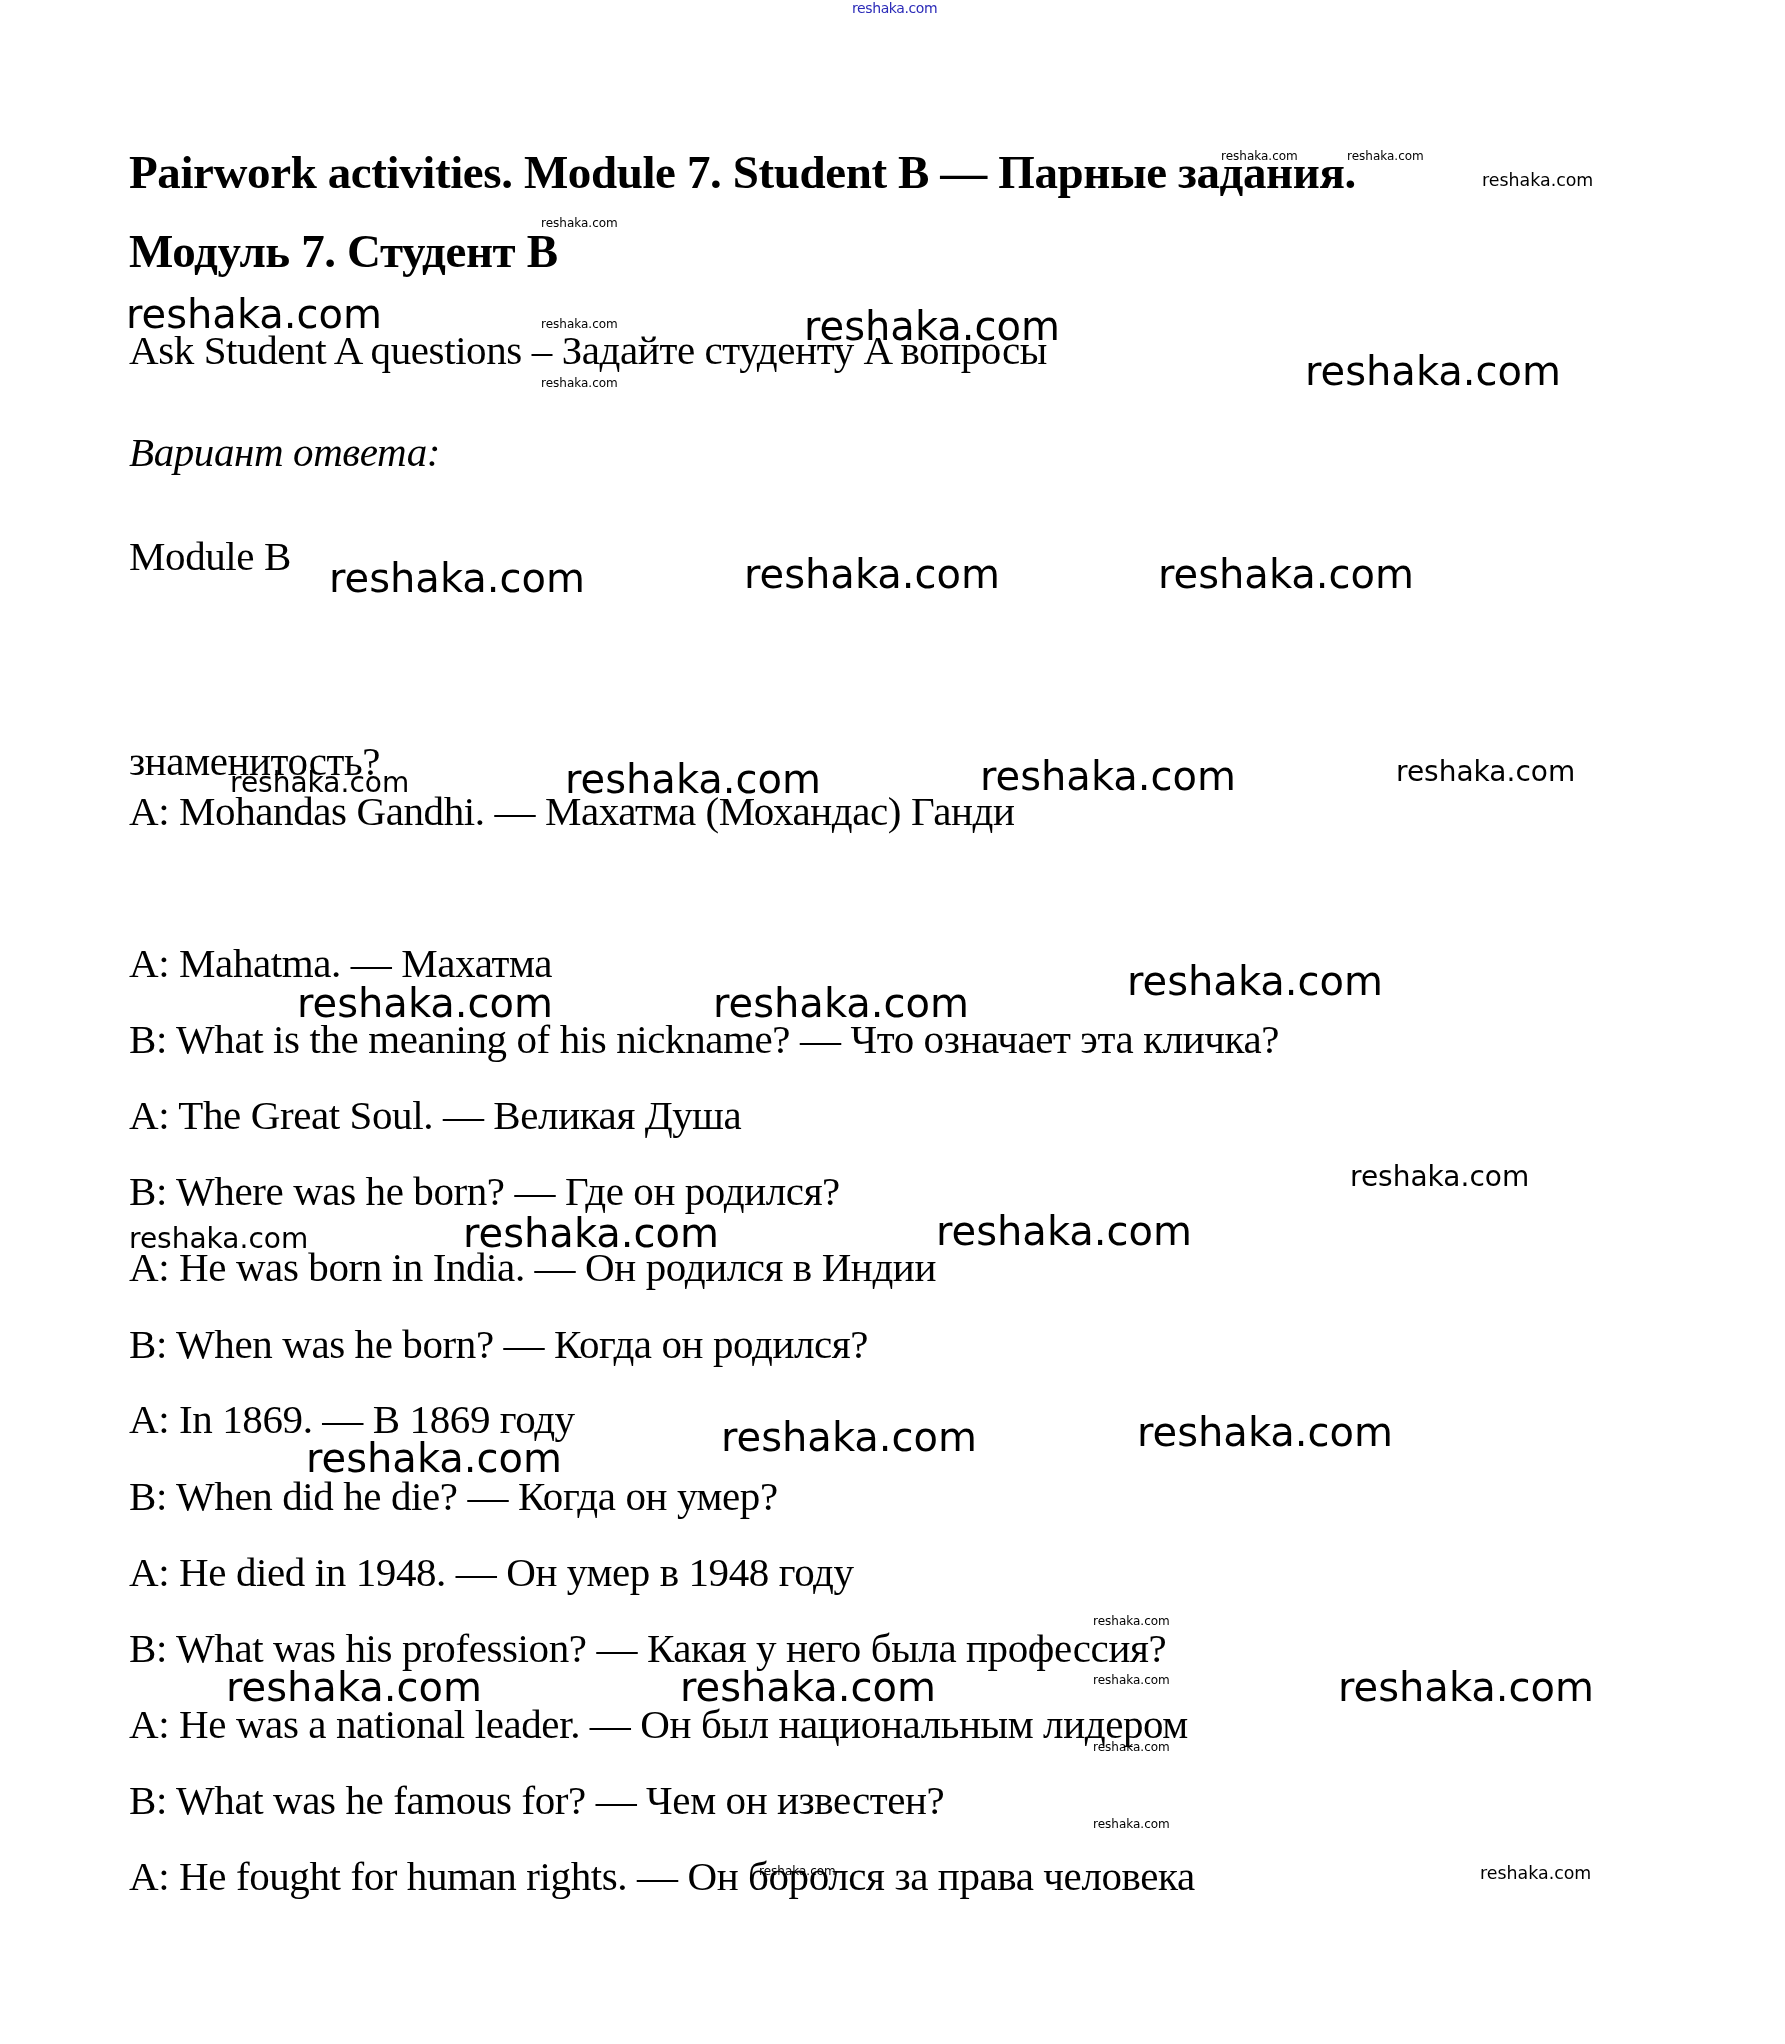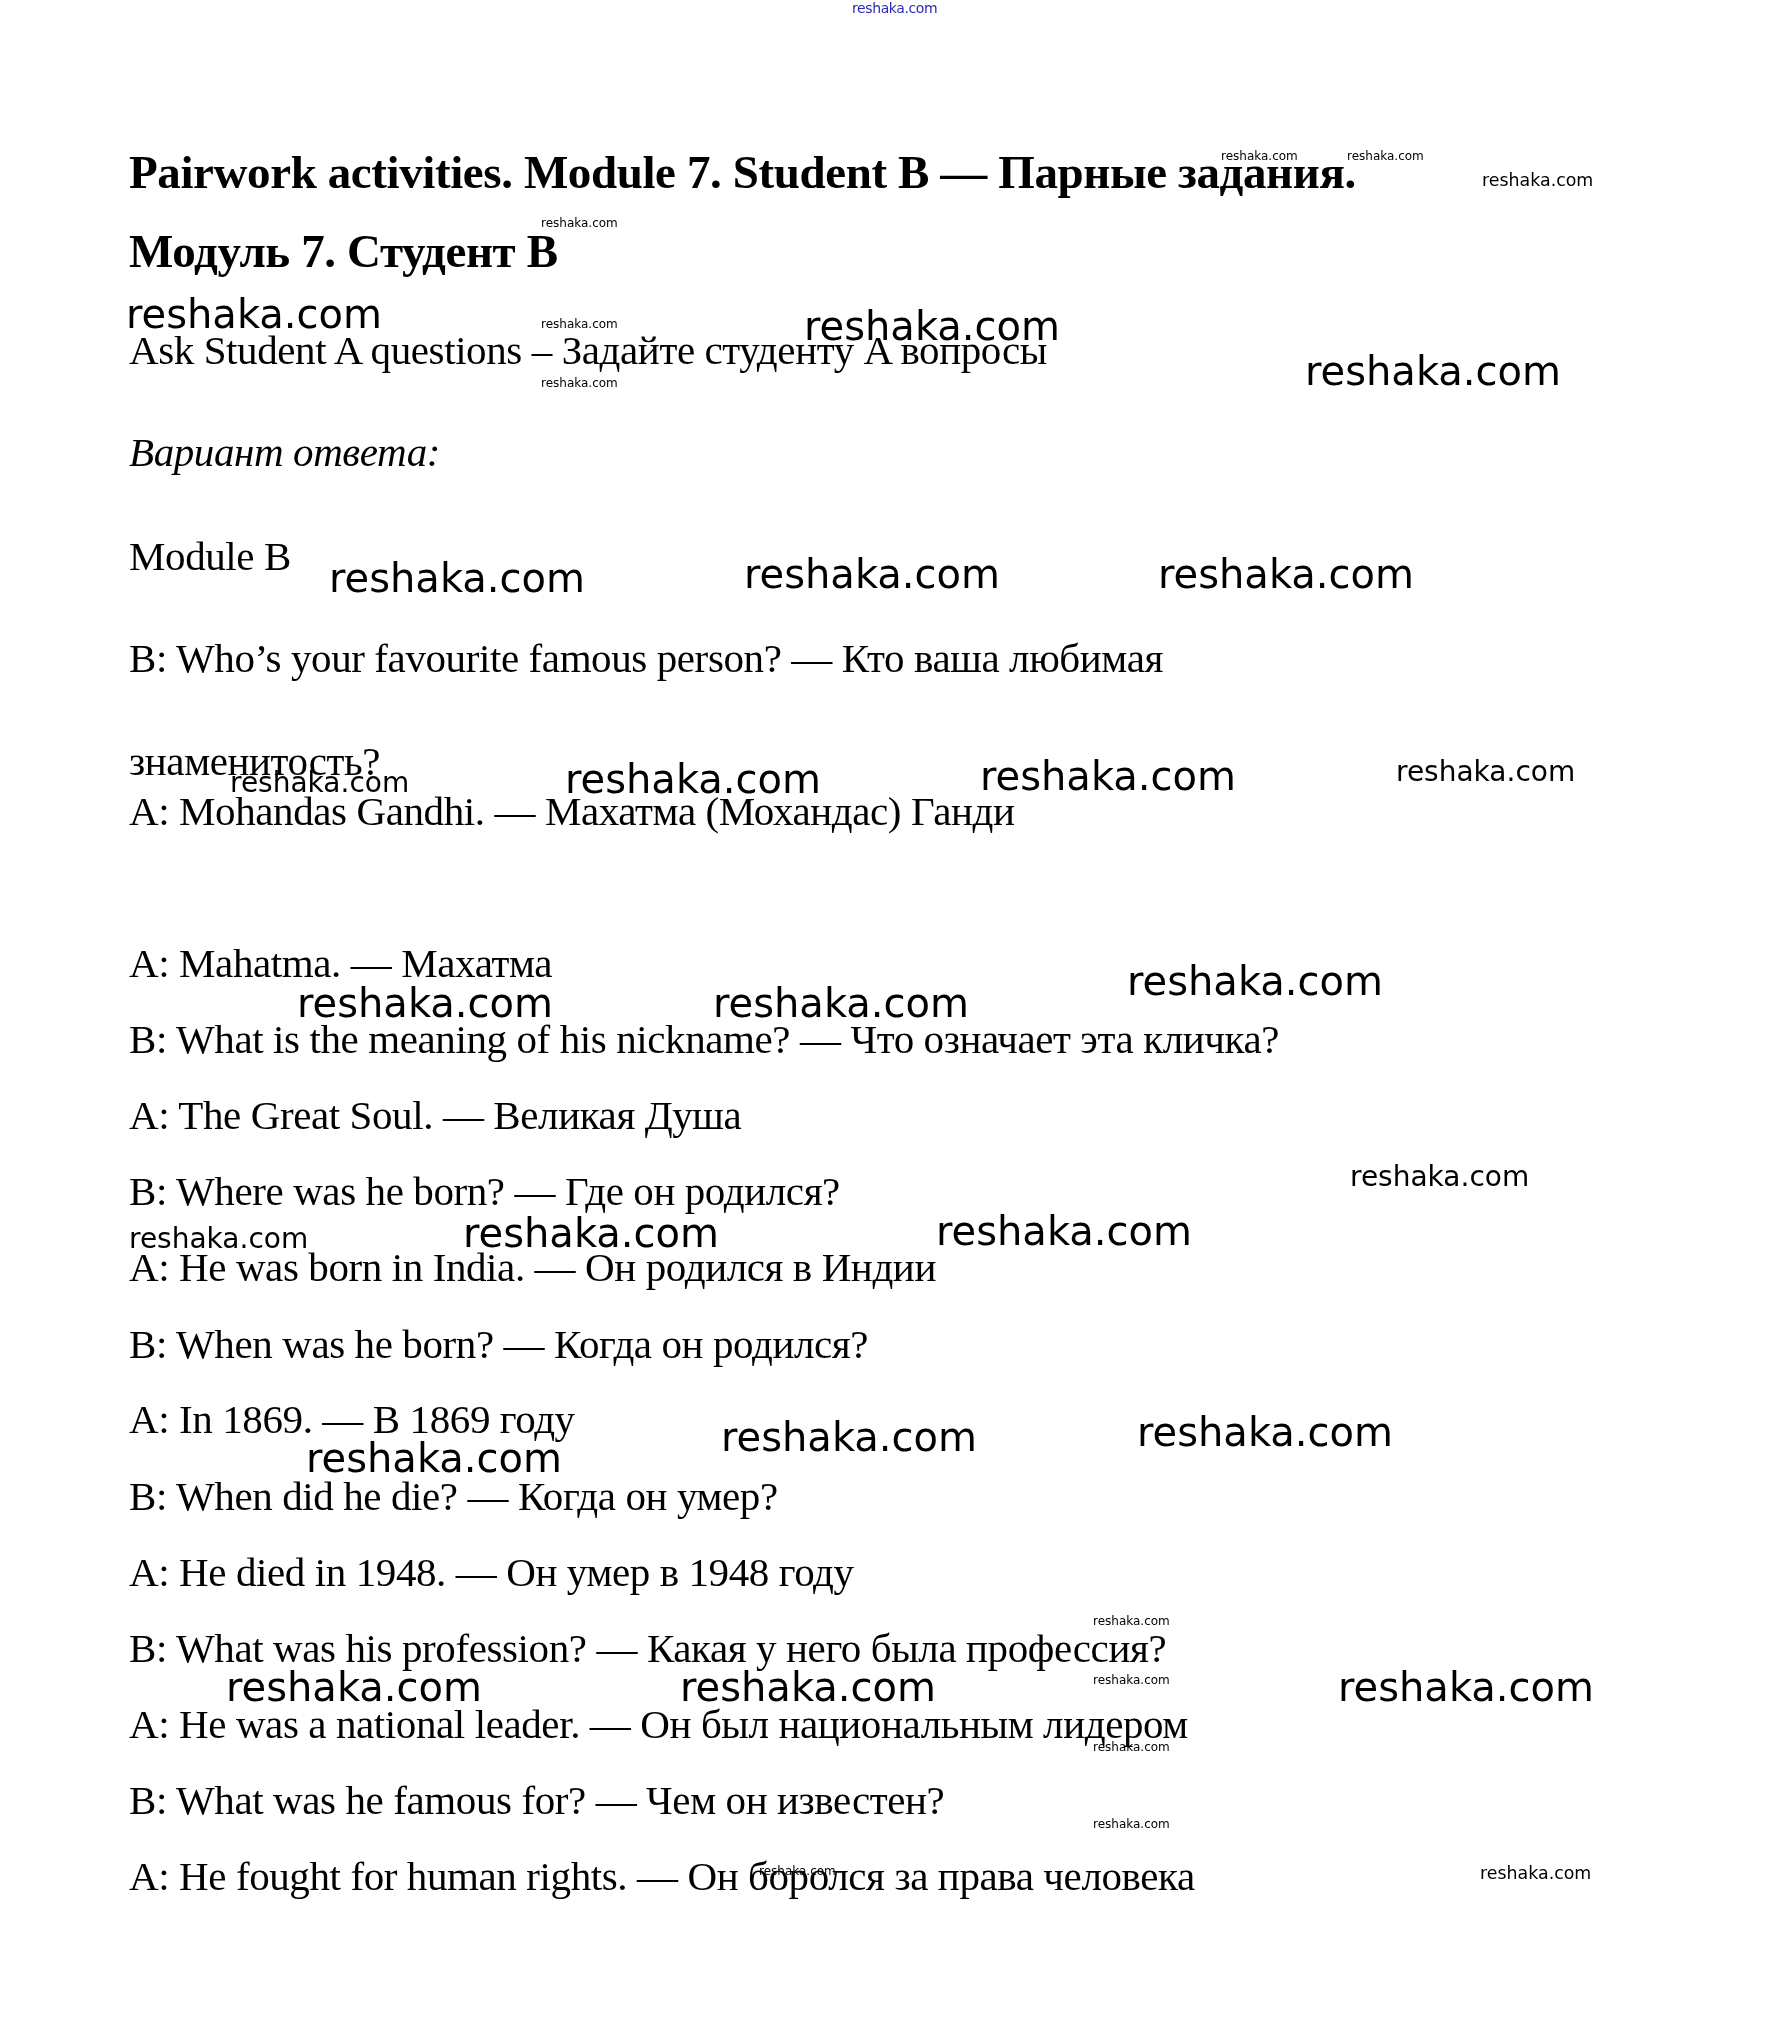--- a/index.html
+++ b/index.html
@@ -64,21 +64,20 @@
 
   <div class="line title" style="top:149px;">Pairwork activities. Module 7. Student B — Парные задания.</div>
   <div class="line title" style="top:228px;">Модуль 7. Студент B</div>
 
   <div class="line" style="top:330px;">Ask Student A questions – Задайте студенту A вопросы</div>
 
   <div class="line italic" style="top:432px;">Вариант ответа:</div>
 
   <div class="line" style="top:536px;">Module B</div>
 
-  <div class="line" style="top:638px;">B: Who’s your favourite famous person? — Кто ваша любимая</div>
   <div class="line" style="top:714px;margin-top:27px;">знаменитость?</div>
   <div class="line" style="top:791px;">A: Mohandas Gandhi. — Махатма (Мохандас) Ганди</div>
   <div class="line" style="top:943px;">A: Mahatma. — Махатма</div>
   <div class="line" style="top:1019px;">B: What is the meaning of his nickname? — Что означает эта кличка?</div>
   <div class="line" style="top:1095px;">A: The Great Soul. — Великая Душа</div>
   <div class="line" style="top:1171px;">B: Where was he born? — Где он родился?</div>
   <div class="line" style="top:1247px;">A: He was born in India. — Он родился в Индии</div>
   <div class="line" style="top:1324px;">B: When was he born? — Когда он родился?</div>
   <div class="line" style="top:1399px;">A: In 1869. — В 1869 году</div>
   <div class="line" style="top:1476px;">B: When did he die? — Когда он умер?</div>

